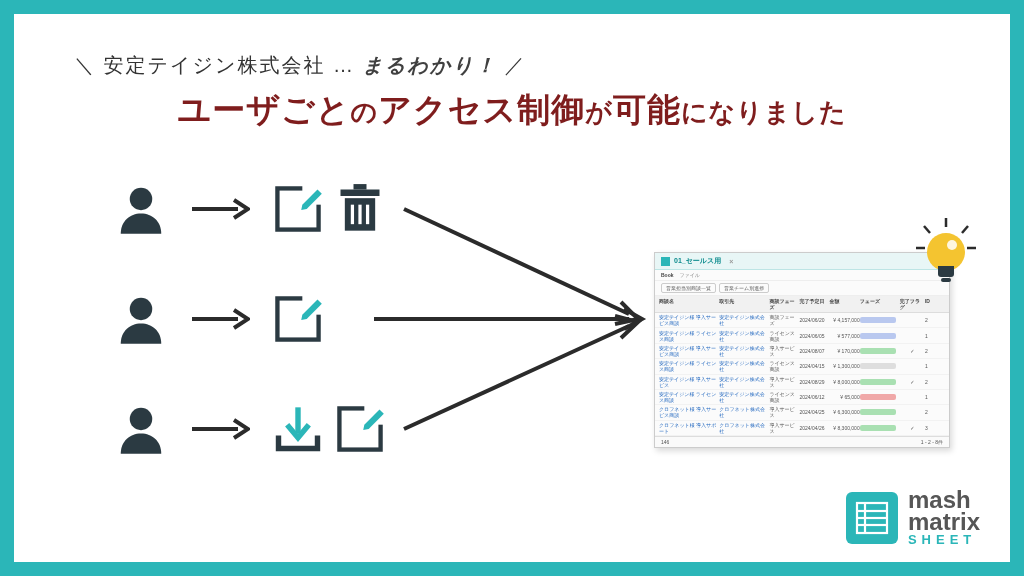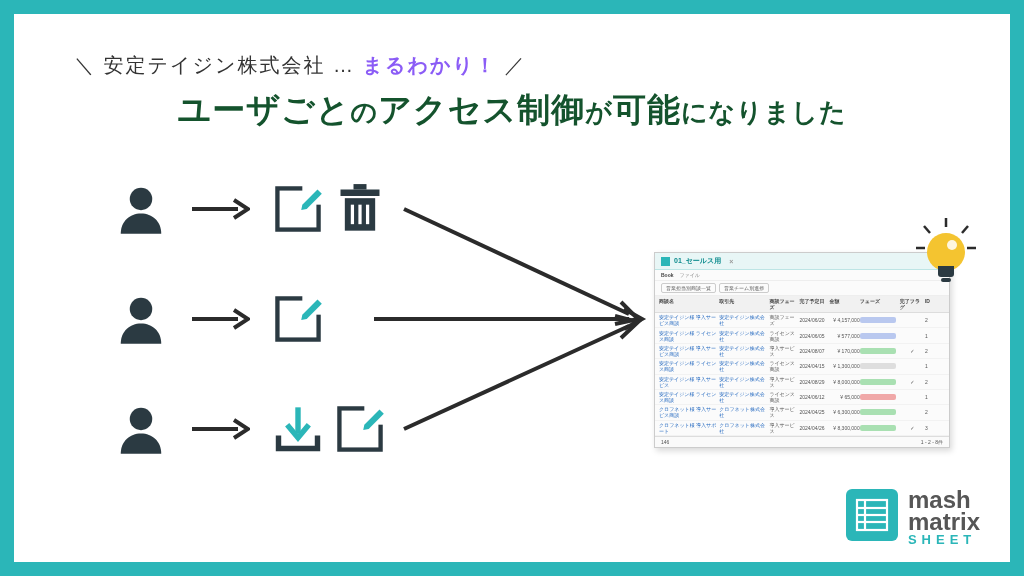--- a/index.html
+++ b/index.html
@@ -15,30 +15,30 @@
   .content { position: relative; width: 100%; height: 100%; }
 
   .tagline {
     position: absolute;
     top: 38px; left: 60px;
     font-size: 20px;
     letter-spacing: 2px;
     color: #333;
     font-weight: 400;
   }
-  .tagline .accent { color: #8b5cf6; font-weight: 600; }
+  .tagline .accent { color: #404040; font-weight: 600; font-style: italic; }
 
   .headline {
     position: absolute;
     top: 74px; left: 50%;
     transform: translateX(-50%);
     font-size: 33px;
     font-weight: 800;
     letter-spacing: 1px;
-    color: #14532d;
+    color: #7f1d1d;
     white-space: nowrap;
   }
   .headline .small { font-size: 26px; font-weight: 700; }
 
   
   .row { position: absolute; display: flex; align-items: center; gap: 22px; }
   .r1 { top: 168px; left: 100px; }
   .r2 { top: 278px; left: 100px; }
   .r3 { top: 388px; left: 100px; }
 
@@ -73,21 +73,21 @@
   .app-row { display: grid; grid-template-columns: 1.2fr 1fr .6fr .6fr .6fr .8fr .5fr .4fr; padding: 1.2px 4px; border-bottom: 1px solid #f2f2f2; font-size: 5px; align-items: center; }
   .app-row .link { color: #2469c0; }
   .app-row .pill { height: 6px; border-radius: 2px; }
   .p-blue { background: #b9c8ef; } .p-green { background: #a9e0b2; } .p-red { background: #f0a8a8; } .p-gray { background: #dedede; }
 
   
   .bulb { position: absolute; top: 202px; left: 898px; width: 68px; height: 80px; }
   .bulb svg { width: 100%; height: 100%; }
 
   
-  .logo { position: absolute; bottom: 16px; right: 30px; display: flex; gap: 10px; }
+  .logo { position: absolute; bottom: 16px; right: 30px; display: flex; align-items: center; gap: 10px; }
   .logo .box { width: 52px; height: 52px; background: #2bb6b8; border-radius: 6px; display: flex; align-items: center; justify-content: center; }
   .logo .box svg { width: 34px; height: 34px; }
   .logo .txt { font-family: inherit; line-height: .9; }
   .logo .l1 { font-size: 24px; font-weight: 900; color: #565656; letter-spacing: 0; }
   .logo .l2 { font-size: 13px; font-weight: 800; color: #2bb6b8; letter-spacing: 5px; margin-top: 2px; }
 </style>
 </head>
 <body>
 
 <div class="content">

